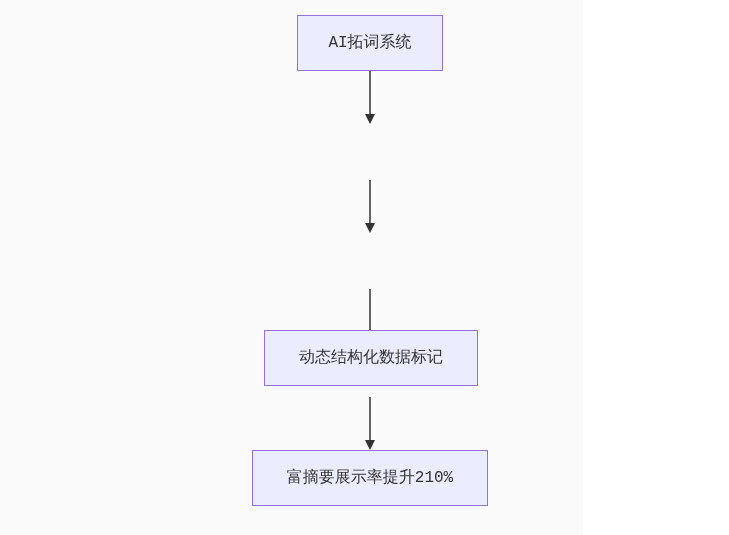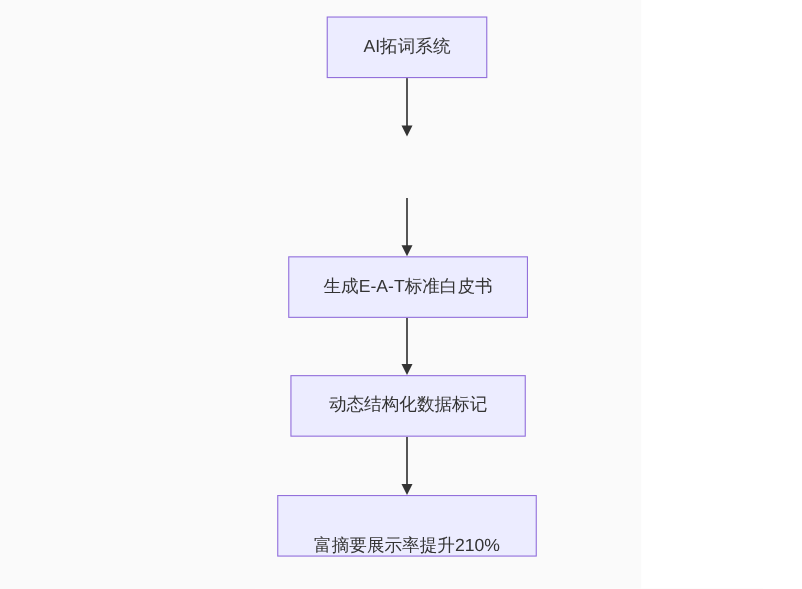--- a/index.html
+++ b/index.html
@@ -8,40 +8,41 @@
   }
   body {
     font-family: "Liberation Sans", "DejaVu Sans", sans-serif;
   }
   .canvas {
     position: relative;
     width: 583px;
     height: 535px;
     background: #fafafa;
     overflow: hidden;
+    font-family: Liberation Mono, monospace;
   }
   .flow-node {
     position: absolute;
     box-sizing: border-box;
     background: #ECECFF;
     border: 1px solid #9370DB;
     color: #333333;
     font-size: 16px;
     line-height: 1;
     display: flex;
     align-items: center;
     justify-content: center;
     text-align: center;
     white-space: nowrap;
   }
   .node-1 { left: 297px; top: 15px;  width: 146px; height: 56px; }
   .node-2 { left: 277px; top: 124px; width: 186px; height: 56px; }
   .node-3 { left: 262px; top: 233px; width: 218px; height: 56px; }
-  .node-4 { left: 264px; top: 341px; width: 214px; height: 56px; }
-  .node-5 { left: 252px; top: 450px; width: 236px; height: 56px; align-items: flex-end; }
+  .node-4 { left: 264px; top: 330px; width: 214px; height: 56px; }
+  .node-5 { left: 252px; top: 450px; width: 236px; height: 56px; }
   .edges-layer {
     position: absolute;
     left: 0;
     top: 0;
     width: 729px;
     height: 535px;
     pointer-events: none;
   }
 </style>
 </head>
@@ -59,23 +60,20 @@
     <line x1="370" y1="180" x2="370" y2="224" stroke="#333333" stroke-width="1.5" marker-end="url(#arrowhead)"></line>
     <line x1="370" y1="289" x2="370" y2="332" stroke="#333333" stroke-width="1.5" marker-end="url(#arrowhead)"></line>
     <line x1="370" y1="397" x2="370" y2="441" stroke="#333333" stroke-width="1.5" marker-end="url(#arrowhead)"></line>
   </svg>
 
   <div class="flow-node node-1">
     <span>AI拓词系统</span>
   </div>
 
 
-  <div class="flow-node node-3">
-    <span>生成E-A-T标准白皮书</span>
-  </div>
 
   <div class="flow-node node-4">
     <span>动态结构化数据标记</span>
   </div>
 
   <div class="flow-node node-5">
     <span>富摘要展示率提升210%</span>
   </div>
 
 </div>

